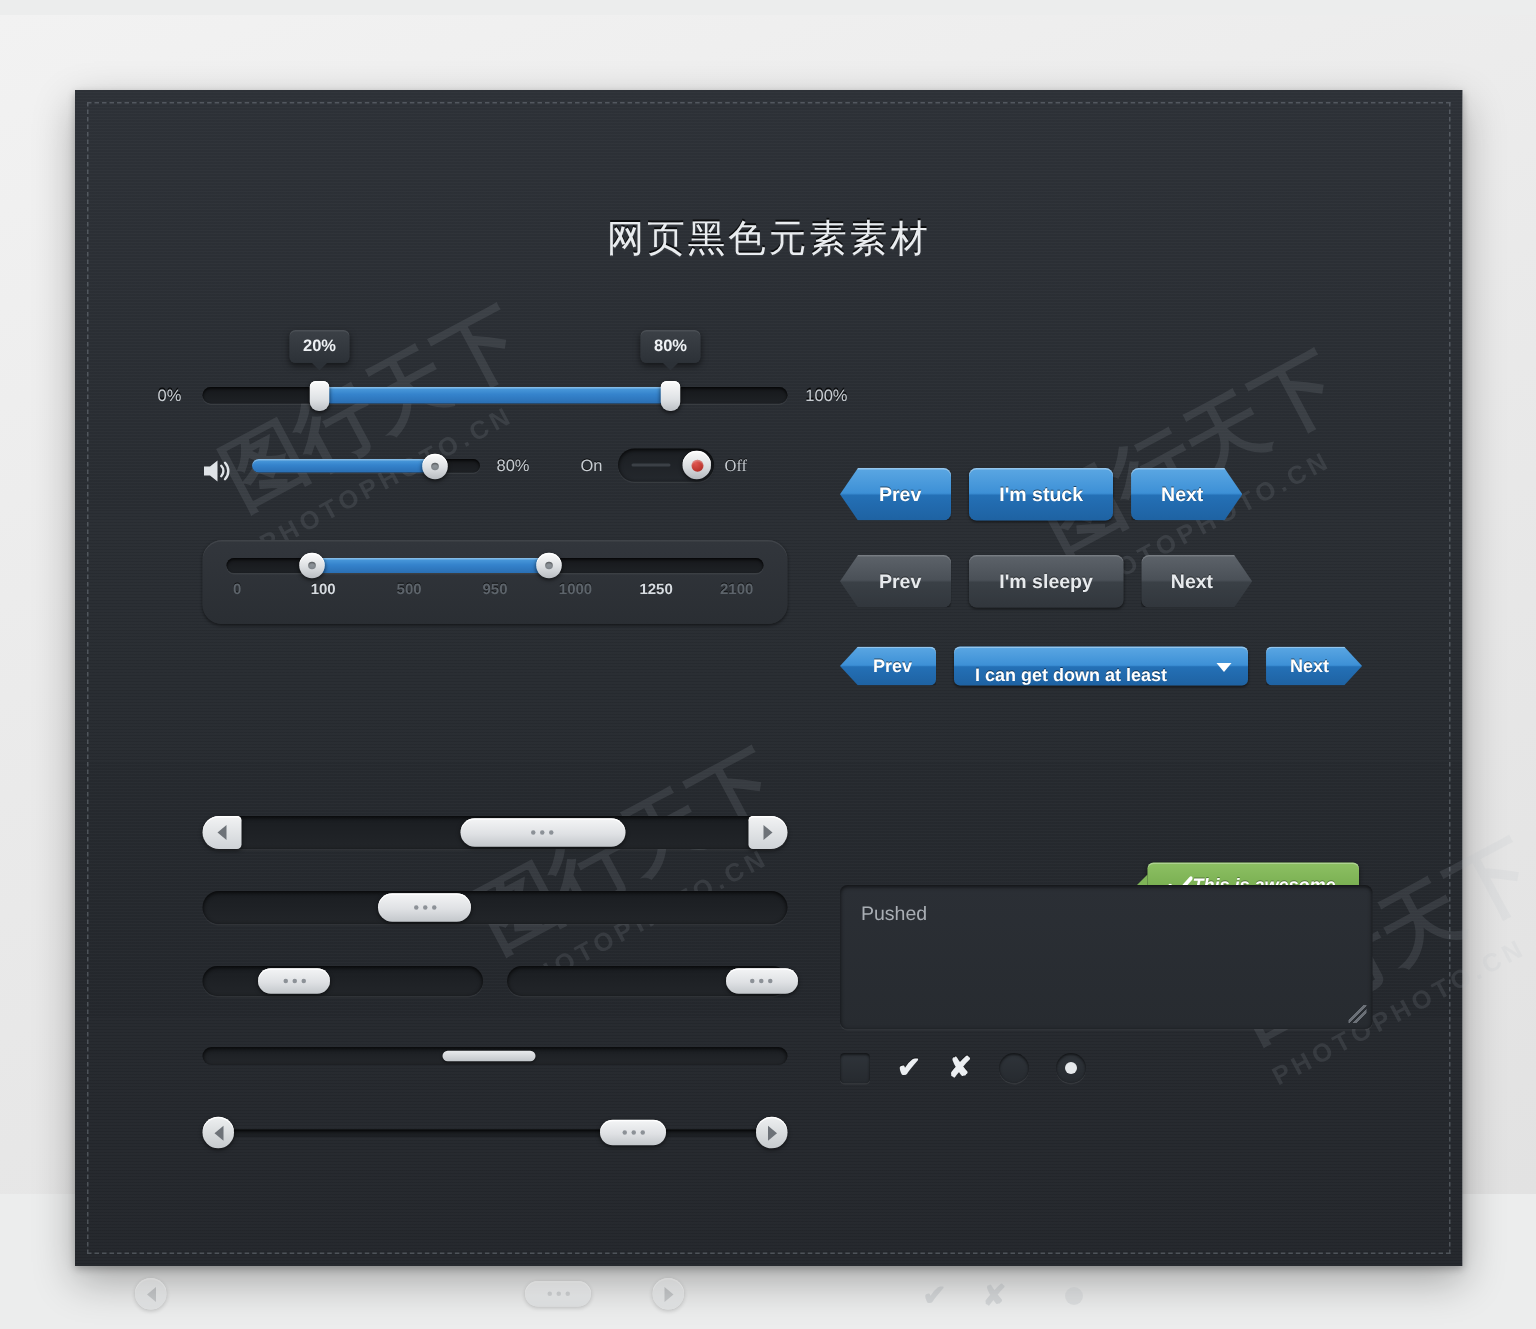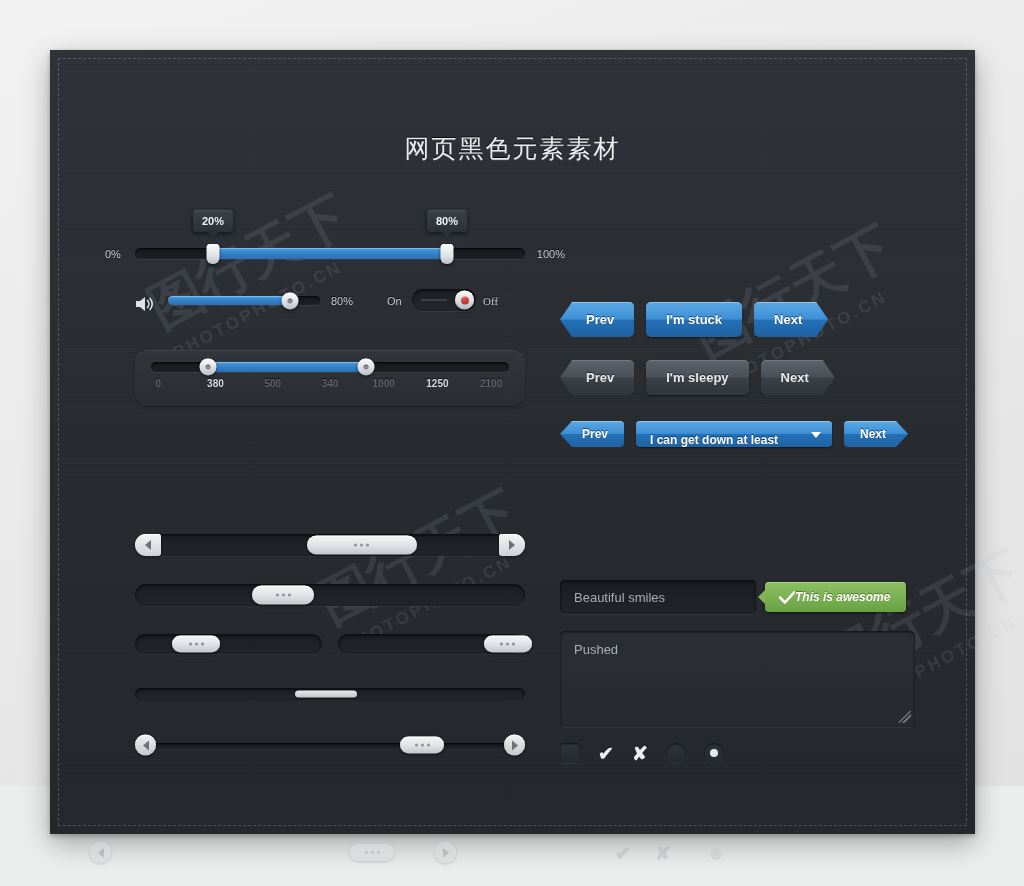--- a/index.html
+++ b/index.html
@@ -6,20 +6,21 @@
   html, body {
     width: 1024px; height: 886px;
     font-family: "Liberation Sans", sans-serif;
     background: #eceded;
     overflow: hidden;
   }
   #stage {
     position: relative;
     width: 1024px; height: 786px;
     background: linear-gradient(160deg,#f2f2f2 0%,#eaeaea 45%,#e2e2e2 100%);
+    margin-top: 10px;
   }
 
   
   #panel {
     position: absolute;
     left: 50px; top: 50px;
     width: 925px; height: 784px;
     background:
       repeating-linear-gradient(0deg, rgba(255,255,255,.016) 0 1px, rgba(0,0,0,.02) 1px 2px),
       linear-gradient(180deg,#2e3238 0%,#272b30 50%,#23262b 100%);
@@ -379,23 +380,23 @@
       </div>
 
       <div class="framed" style="margin-top:30px;">
         <div class="track" style="height:10px;">
           <div class="fill" style="left:16%; right:40%;"></div>
           <div class="knob" style="left:16%;"></div>
           <div class="knob" style="left:60%;"></div>
         </div>
         <div class="ticks">
           <span class="tick" style="left:2%;">0</span>
-          <span class="tick on" style="left:18%;">380</span>
+          <span class="tick on" style="left:18%;">100</span>
           <span class="tick" style="left:34%;">500</span>
-          <span class="tick" style="left:50%;">340</span>
+          <span class="tick" style="left:50%;">950</span>
           <span class="tick" style="left:65%;">1000</span>
           <span class="tick on" style="left:80%;">1250</span>
           <span class="tick" style="left:95%;">2100</span>
         </div>
       </div>
 
       <div style="margin-top:128px; position:relative;">
         <div class="bar-track" style="height:22px;">
           <div class="cap l">
               <span class="tri-dl"></span>
@@ -479,21 +480,20 @@
         <div class="btn blue sm prev">Prev</div>
         <div class="select">
           <span>I can get down at least</span>
           <span class="caret"></span>
         </div>
         <div class="btn blue sm next">Next</div>
       </div>
 
 
       <div style="margin-top:133px; position:relative;">
-        <div class="field" style="width:196px;">Beautiful smiles</div>
         <div class="callout ok" style="left:205px;">
           <svg width="16" height="13" viewBox="0 0 16 13">
             <path d="M1 6.5L6 11.5L15 1.5" stroke="#ffffff" stroke-width="2.6" fill="none" stroke-linecap="round" stroke-linejoin="round"></path>
           </svg>
           <span>This is awesome</span>
         </div>
       </div>
 
 
       <div class="textarea" style="margin-top:17px;">

